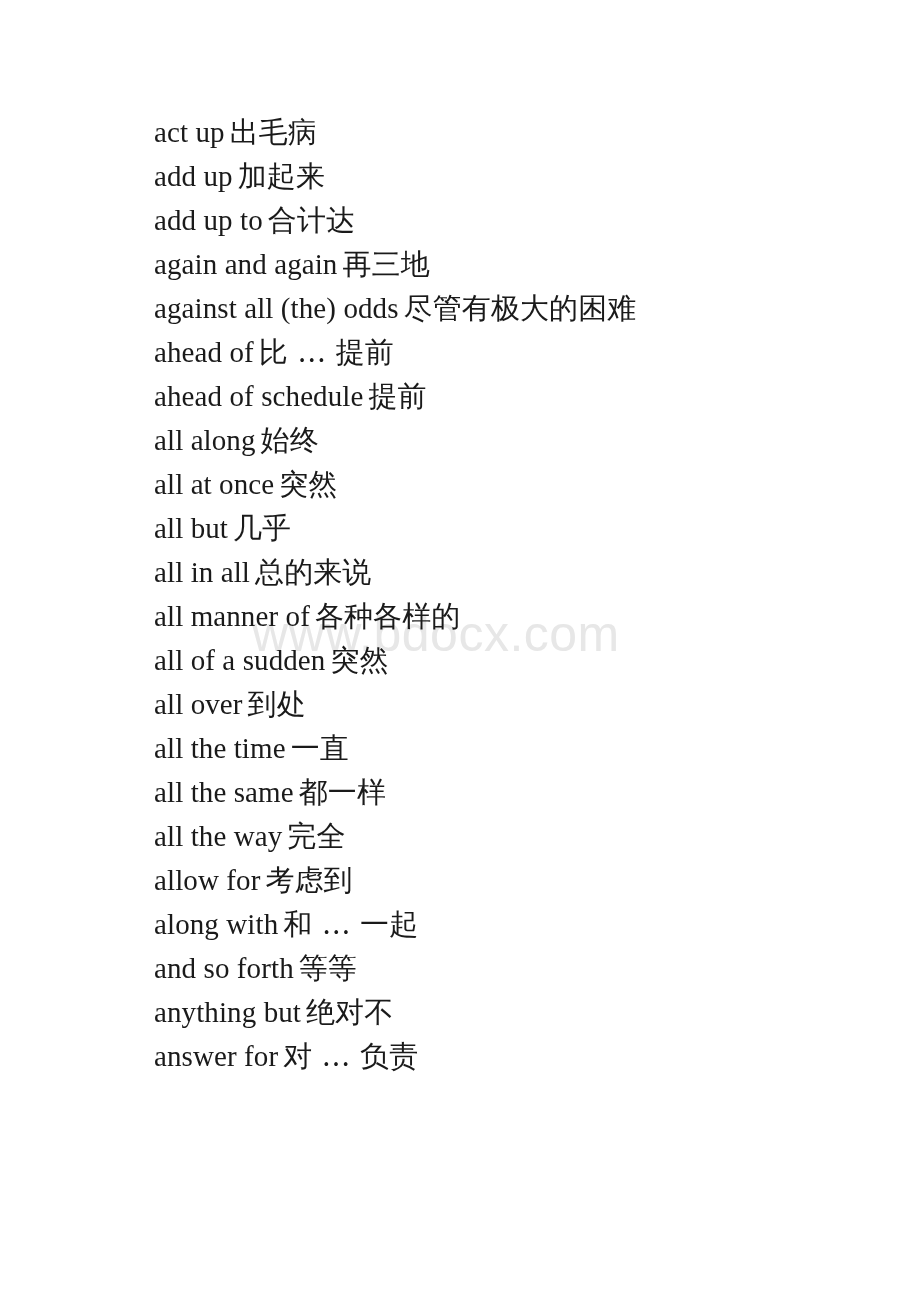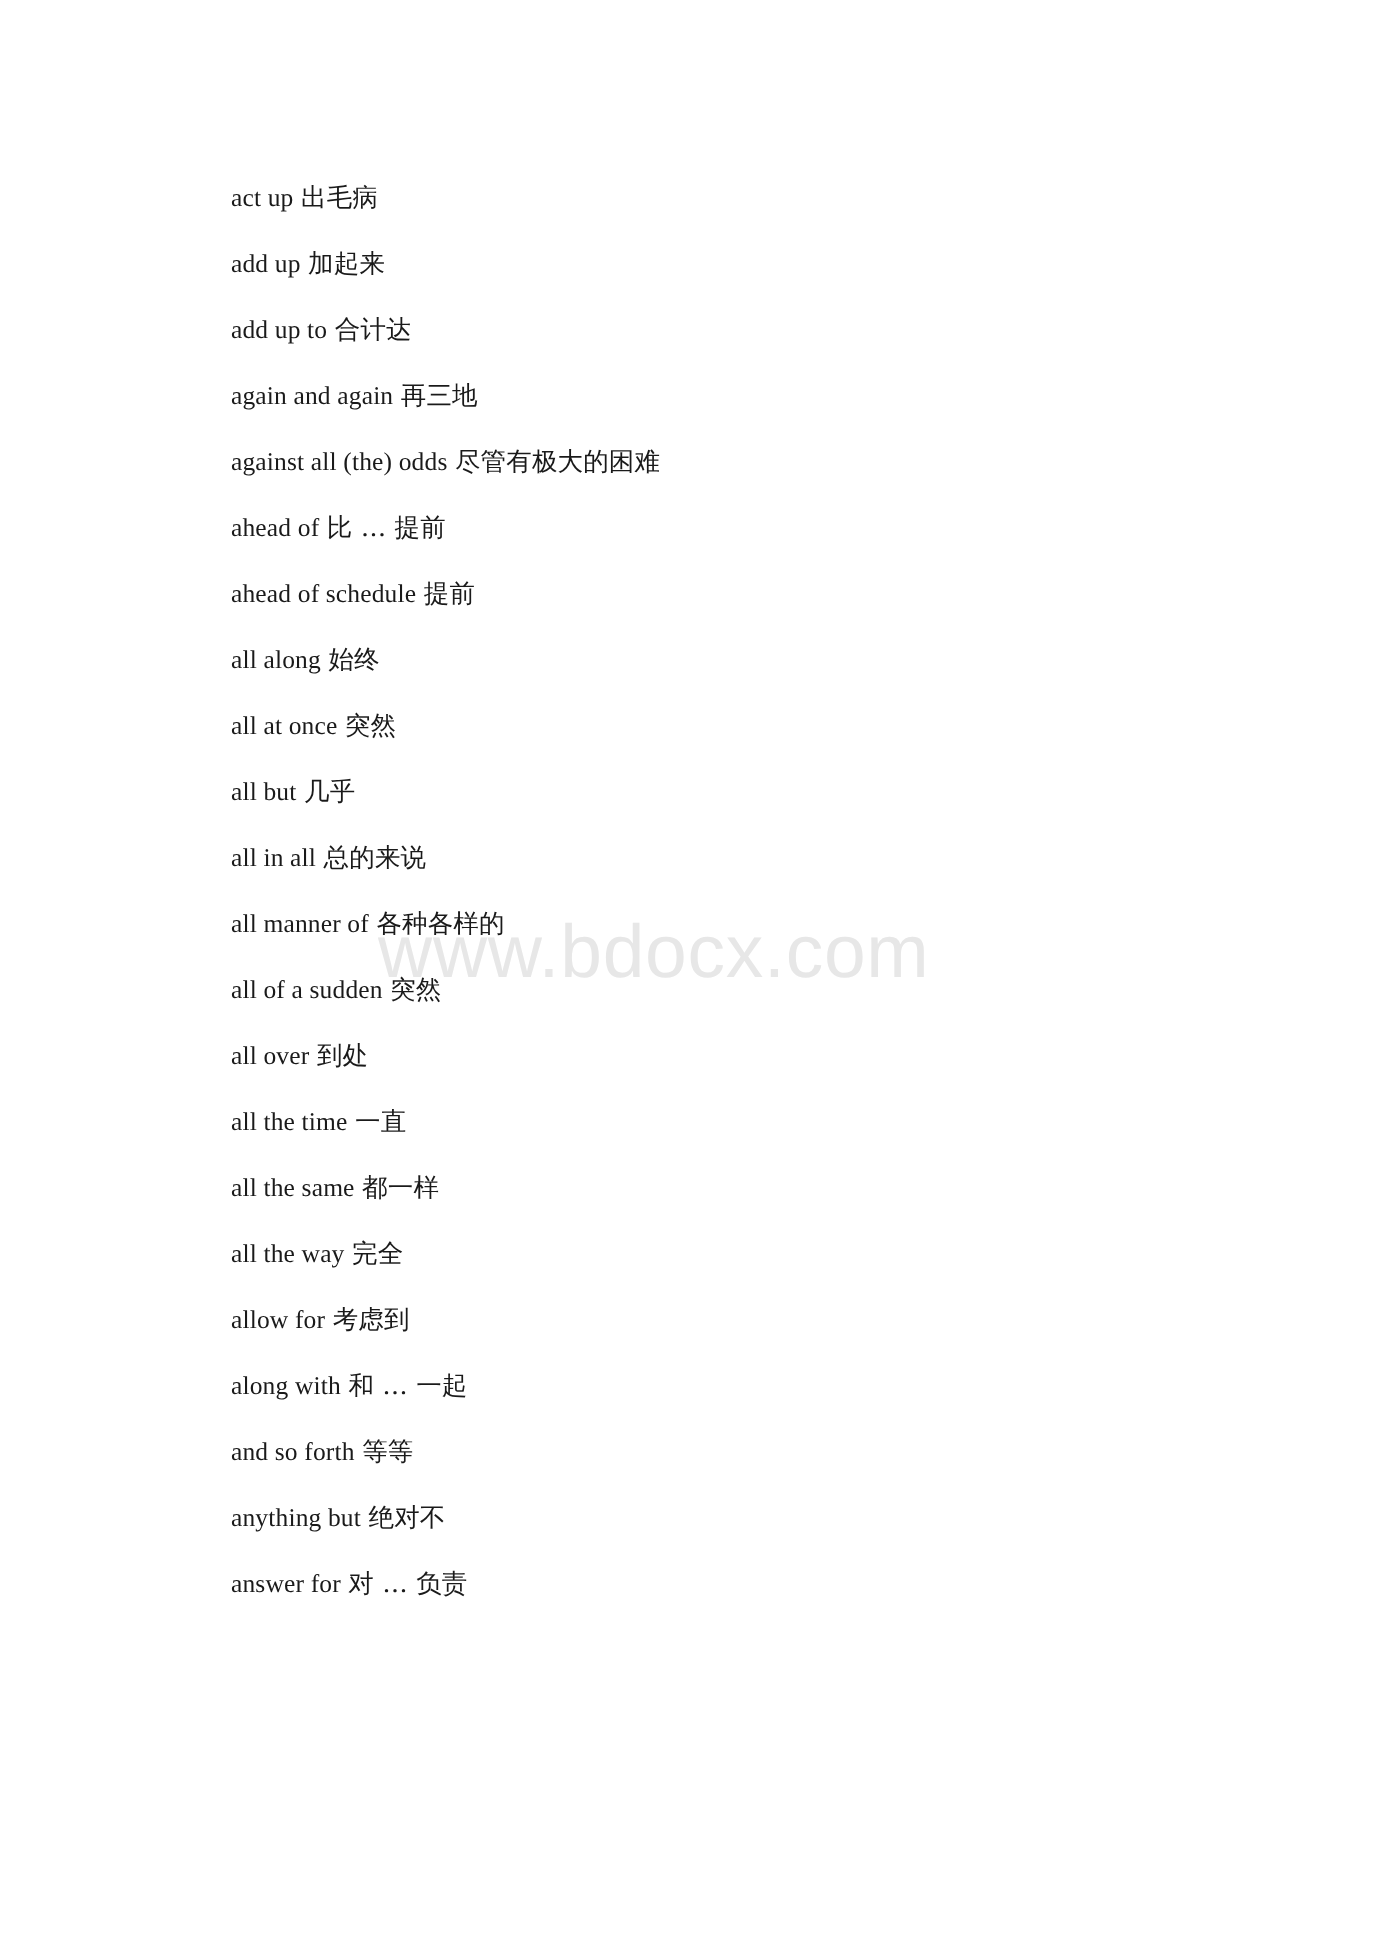--- a/index.html
+++ b/index.html
@@ -47,21 +47,21 @@
     right: 0;
     z-index: 1;
     list-style: none;
     margin: 0;
     padding: 0;
   }
 
   .entry {
     height: 44px;
     line-height: 44px;
-    font-size: 17px;
+    font-size: 29px;
     color: #1a1a1a;
     white-space: nowrap;
     letter-spacing: 0.1px;
   }
 
   .entry .en {
     font-family: "Liberation Serif", "DejaVu Serif", serif;
   }
 
   .entry .zh {

